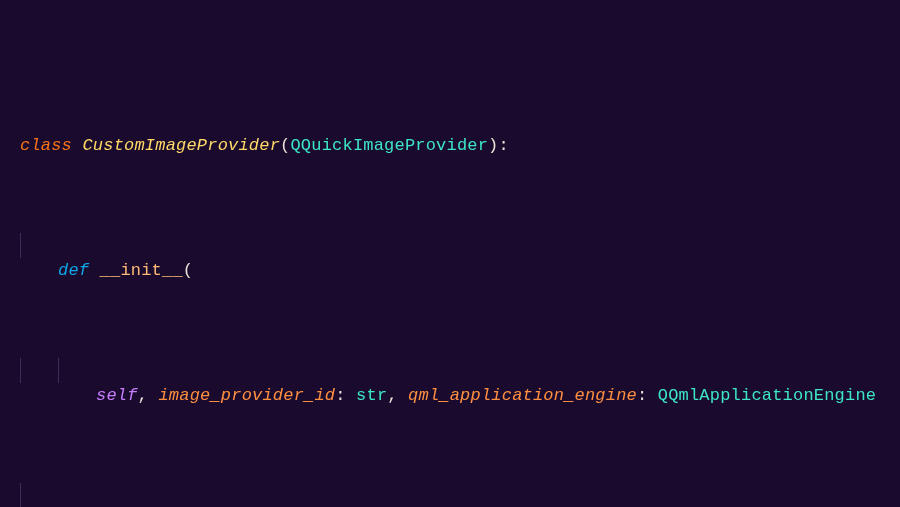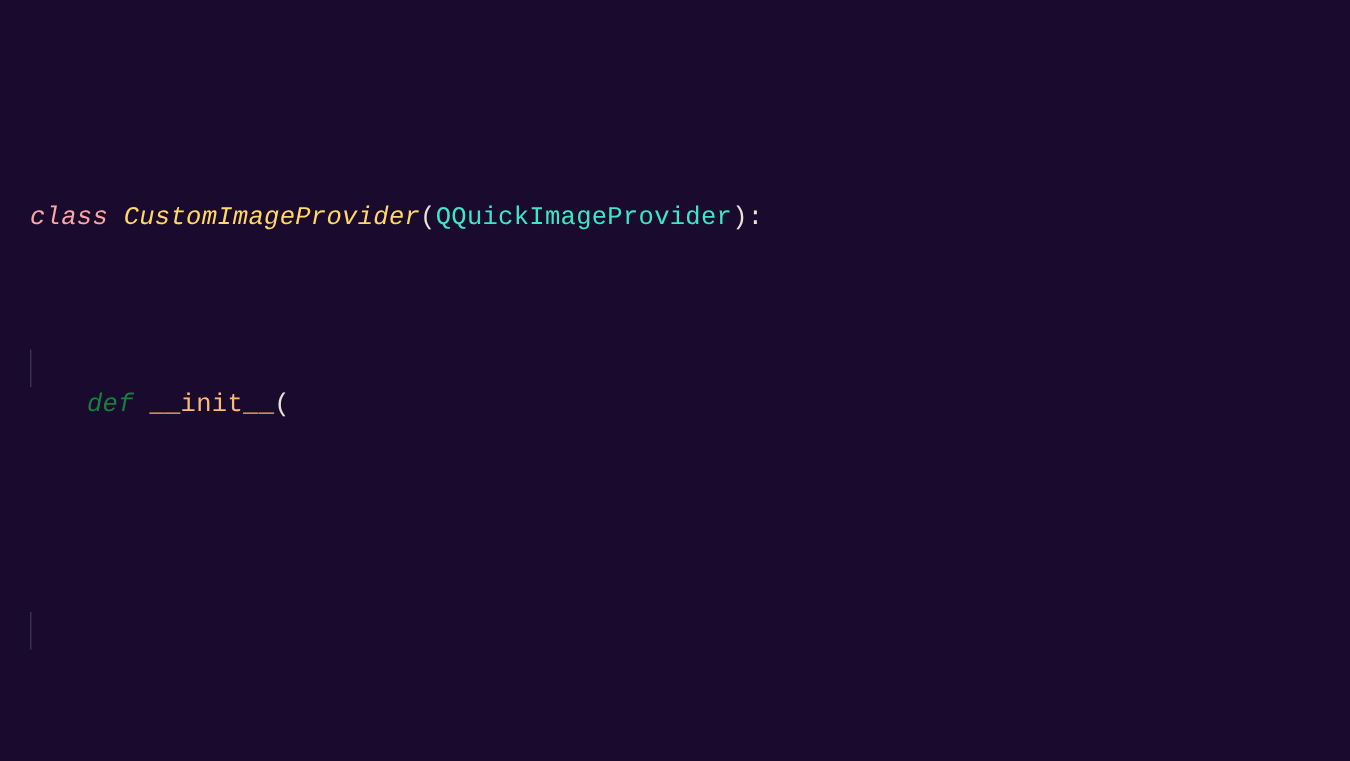--- a/index.html
+++ b/index.html
@@ -34,22 +34,22 @@
     width: 38px;
     height: 25px;
     border-left: 1px solid #3a2f55;
     box-sizing: border-box;
     flex-shrink: 0;
   }
   .content {
     display: block;
     flex-shrink: 0;
   }
-  .kw     { color: #fca5a5; font-style: italic; }
-  .def    { color: #15803d; font-style: italic; margin-top: 44px; }
+  .kw     { color: #f97316; font-style: italic; }
+  .def    { color: #0ea5e9; font-style: italic; margin-top: 44px; }
   .cls    { color: #ffd866; font-style: italic; }
   .type   { color: #3de6c4; }
   .fname  { color: #fdba74; }
   .punct  { color: #e8e2d7; }
   .self   { color: #c77dff; font-style: italic; }
   .param  { color: #ff8f40; font-style: italic; }
 </style>
 </head>
 <body>
 
@@ -65,20 +65,26 @@
 
   
   <div class="line">
     <span class="indent-guides"><span class="guide"></span></span>
     <span class="content">
 <span class="def">def </span><span class="fname">__init__</span><span class="punct">(</span>
     </span>
   </div>
 
   
+  <div class="line">
+    <span class="indent-guides"><span class="guide"></span><span class="guide"></span></span>
+    <span class="content">
+<span class="self">self</span><span class="punct">, </span><span class="param">image_provider_id</span><span class="punct">: </span><span class="type">str</span><span class="punct">, </span><span class="param">qml_application_engine</span><span class="punct">: </span><span class="type">QQmlApplicationEngine</span>
+    </span>
+  </div>
 
   
   <div class="line">
     <span class="indent-guides"><span class="guide"></span></span>
     <span class="content">
 
     </span>
   </div>
 
   

